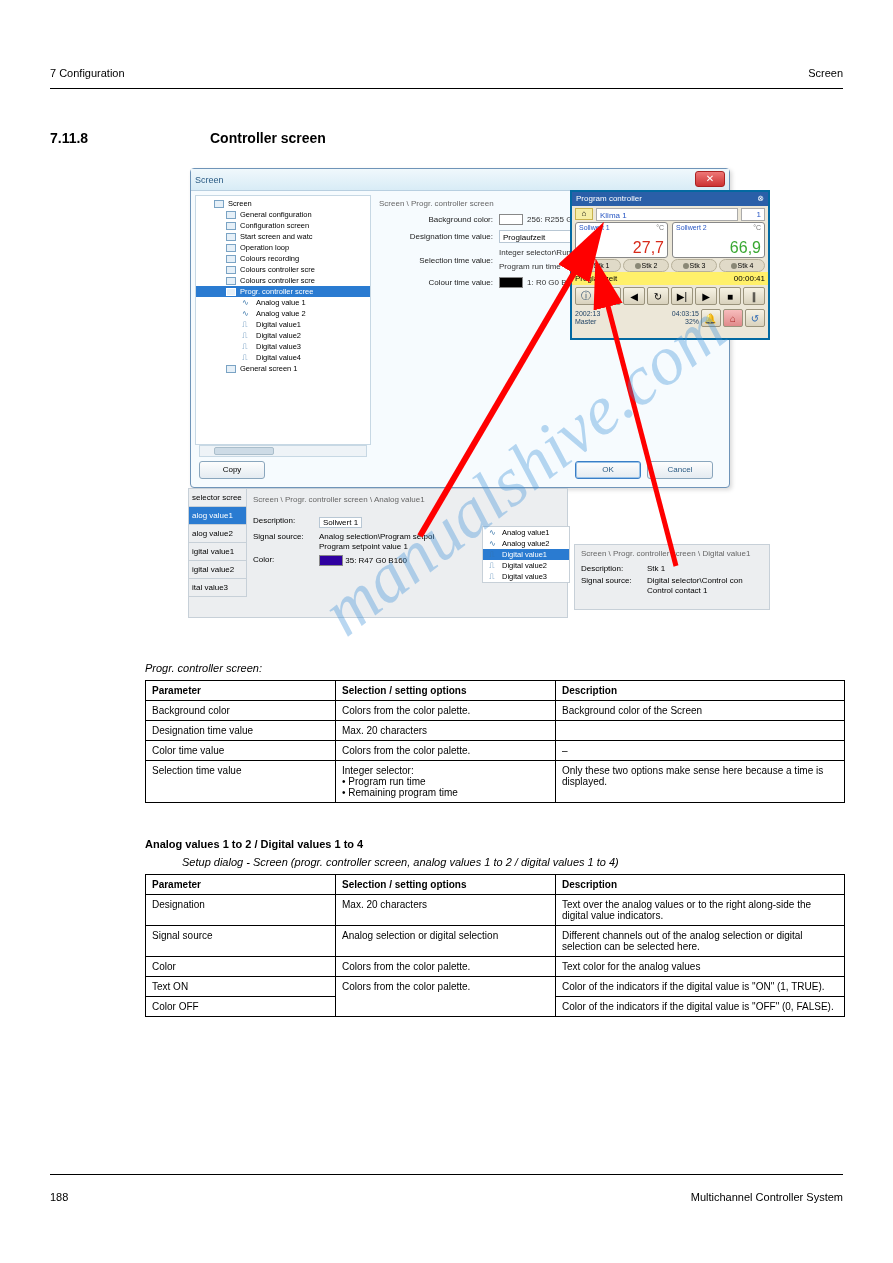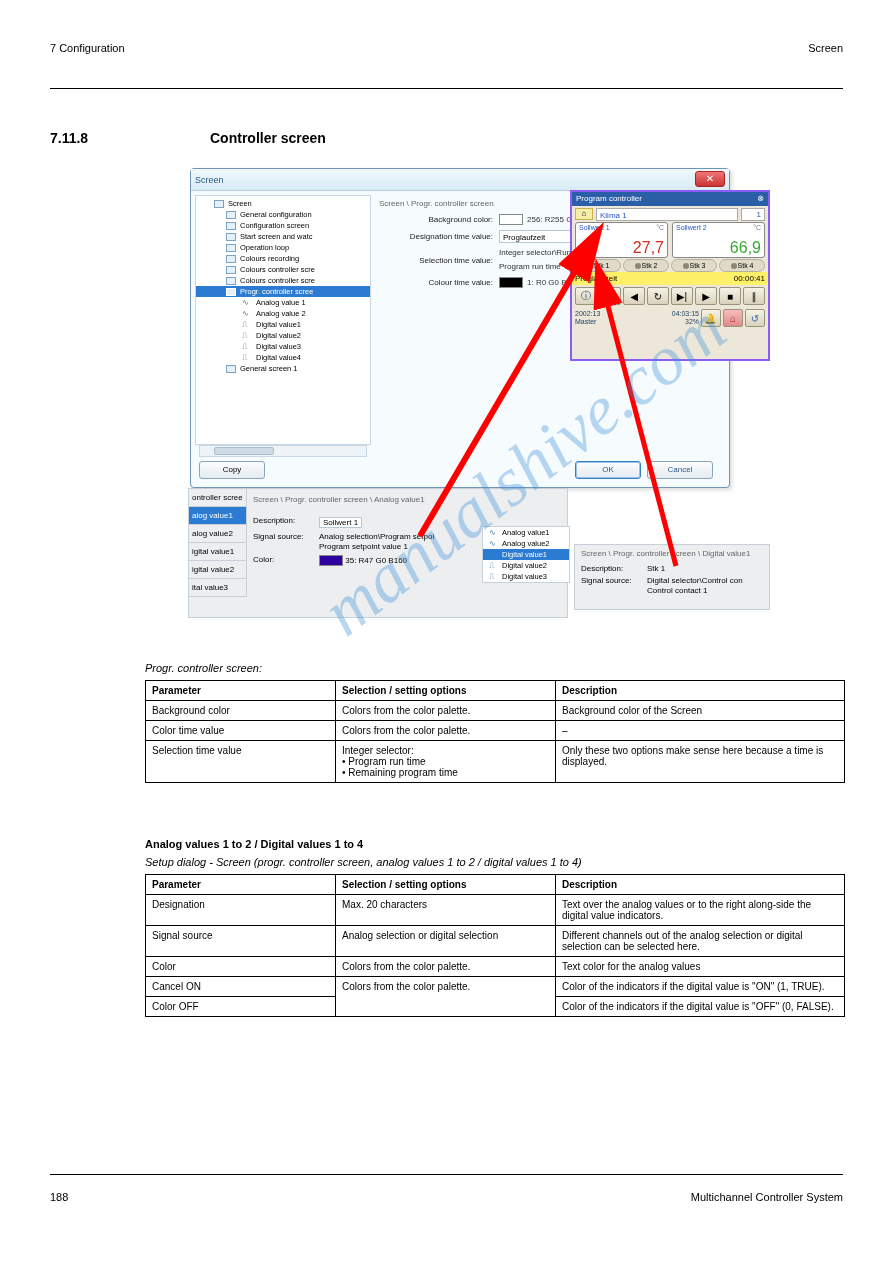--- a/index.html
+++ b/index.html
@@ -6,21 +6,21 @@
   body {
     width: 893px;
     height: 1263px;
     background: #fff;
     font-family: Arial, sans-serif;
     position: relative;
     color: #000;
   }
   .page-header {
     position: absolute;
-    top: 42px; left: 50px; right: 50px;
+    top: 67px; left: 50px; right: 50px;
     font-size: 11px;
     display: flex;
     justify-content: space-between;
   }
   .header-rule {
     position: absolute;
     top: 88px; left: 50px; right: 50px;
     border-top: 1px solid #000;
   }
   .section-number {
@@ -116,23 +116,23 @@
     width:168px; height:12px;
     border:1px solid #c7d8e4;
     background:#eef3f7;
   }
   .scroll-thumb { position:absolute; left:14px; top:1px; width:60px; height:8px; background:#cddbe6; border:1px solid #aabecb; border-radius:2px; }
 
   
   .pc-preview {
     position:absolute;
     top:22px; left:380px;
-    width:200px; height:171px;
+    width:200px; height:150px;
     background:#ece7d8;
-    border:2px solid #8b5cf6;
+    border:2px solid #0369a1;
     font-size:8px;
   }
   .pc-title { background:#2a5fa8; color:#fff; height:14px; line-height:14px; padding:0 4px; display:flex; justify-content:space-between; }
   .pc-row { display:flex; align-items:center; }
   .pc-klima-row { height:16px; padding:0 3px; gap:3px; }
   .pc-home { width:18px; height:12px; border:1px solid #c8b24c; background:#f5eea6; display:inline-block; position:relative; font-size:8px; text-align:center; }
   .pc-klima { flex:1; background:#fff; border:1px solid #aaa; height:13px; line-height:12px; padding:1px 3px; color:#2957c4; }
   .pc-id { width:24px; background:#fff; border:1px solid #aaa; height:13px; line-height:12px; text-align:right; padding:0 3px; color:#2957c4; }
   .pc-values { height:36px; padding:2px 3px; gap:4px; }
   .val-box { flex:1; background:#fff; border:1px solid #888; border-radius:3px; padding:1px 3px; display:flex; flex-direction:column;gap:9px; }
@@ -434,21 +434,21 @@
           <div>32%</div>
         </div>
       <span class="mini-btn green">🔔</span>
       <span class="mini-btn red">⌂</span>
       <span class="mini-btn blue">↺</span>
     </div>
   </div>
 
   <div class="sub-analog">
     <div class="navcol">
-      <div class="navchip">ontroller scree</div>
+      <div class="navchip">selector scree</div>
       <div class="navchip sel">alog value1</div>
       <div class="navchip">alog value2</div>
       <div class="navchip">igital value1</div>
       <div class="navchip">igital value2</div>
       <div class="navchip">ital value3</div>
     </div>
     <div class="form">
       <div class="bc">Screen \ Progr. controller screen \ Analog value1</div>
       <div class="frow">
           <div class="l">Description:</div>
@@ -527,36 +527,41 @@
     <th style="width:190px">Parameter</th>
     <th style="width:220px">Selection / setting options</th>
     <th>Description</th>
   </tr>
   <tr>
         <td>Background color</td>
         <td>Colors from the color palette.</td>
         <td>Background color of the Screen</td>
       </tr>
   <tr>
+        <td>Designation time value</td>
+        <td>Max. 20 characters</td>
+        <td></td>
+      </tr>
+  <tr>
         <td>Color time value</td>
         <td>Colors from the color palette.</td>
         <td>–</td>
       </tr>
   <tr>
         <td>Selection time value</td>
         <td style="white-space:pre-line">Integer selector:
 • Program run time
 • Remaining program time</td>
         <td>Only these two options make sense here because a time is displayed.</td>
       </tr>
 </tbody>
   </table>
 
 <div class="sub-tbl-title" style="top:838px;">Analog values 1 to 2 / Digital values 1 to 4</div>
-<div class="tbl-caption" style="top:856px;">Setup dialog - Screen (progr. controller screen, analog values 1 to 2 / digital values 1 to 4)</div>
+<div class="tbl-caption" style="top:856px;margin-left:37px;">Setup dialog - Screen (progr. controller screen, analog values 1 to 2 / digital values 1 to 4)</div>
 <table class="info" style="top:874px;">
   <colgroup>
       <col style="width:190px">
       <col style="width:220px">
       <col>
     </colgroup>
   <tbody>
       <tr>
     <th>Parameter</th>
     <th>Selection / setting options</th>
@@ -571,21 +576,21 @@
         <td>Signal source</td>
         <td>Analog selection or digital selection</td>
         <td>Different channels out of the analog selection or digital selection can be selected here.</td>
       </tr>
   <tr>
         <td>Color</td>
         <td>Colors from the color palette.</td>
         <td>Text color for the analog values</td>
       </tr>
   <tr>
-        <td>Cancel ON</td>
+        <td>Text ON</td>
         <td rowspan="2">Colors from the color palette.</td>
         <td>Color of the indicators if the digital value is "ON" (1, TRUE).</td>
       </tr>
   <tr>
         <td>Color OFF</td>
         <td>Color of the indicators if the digital value is "OFF" (0, FALSE).</td>
       </tr>
 </tbody>
   </table>
 

